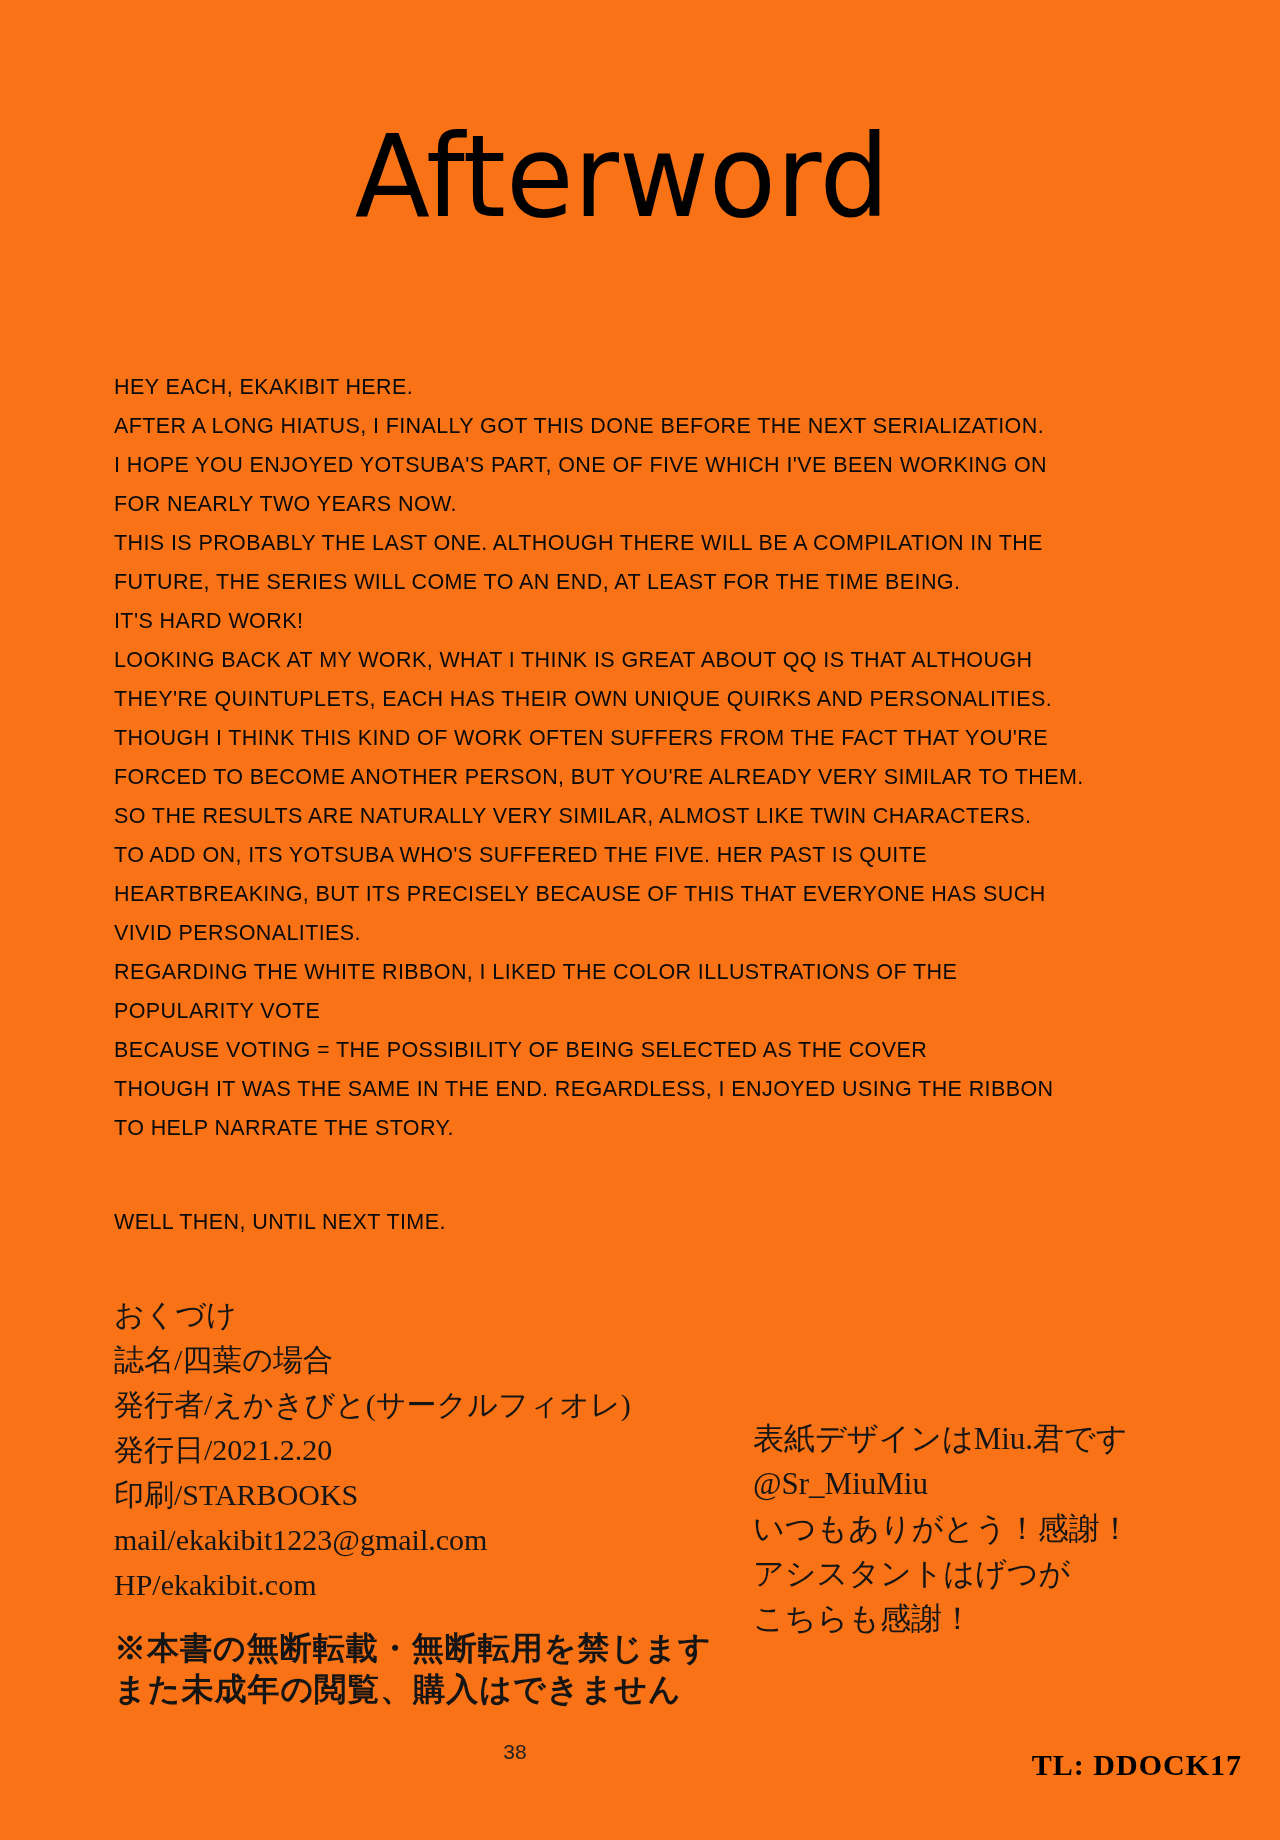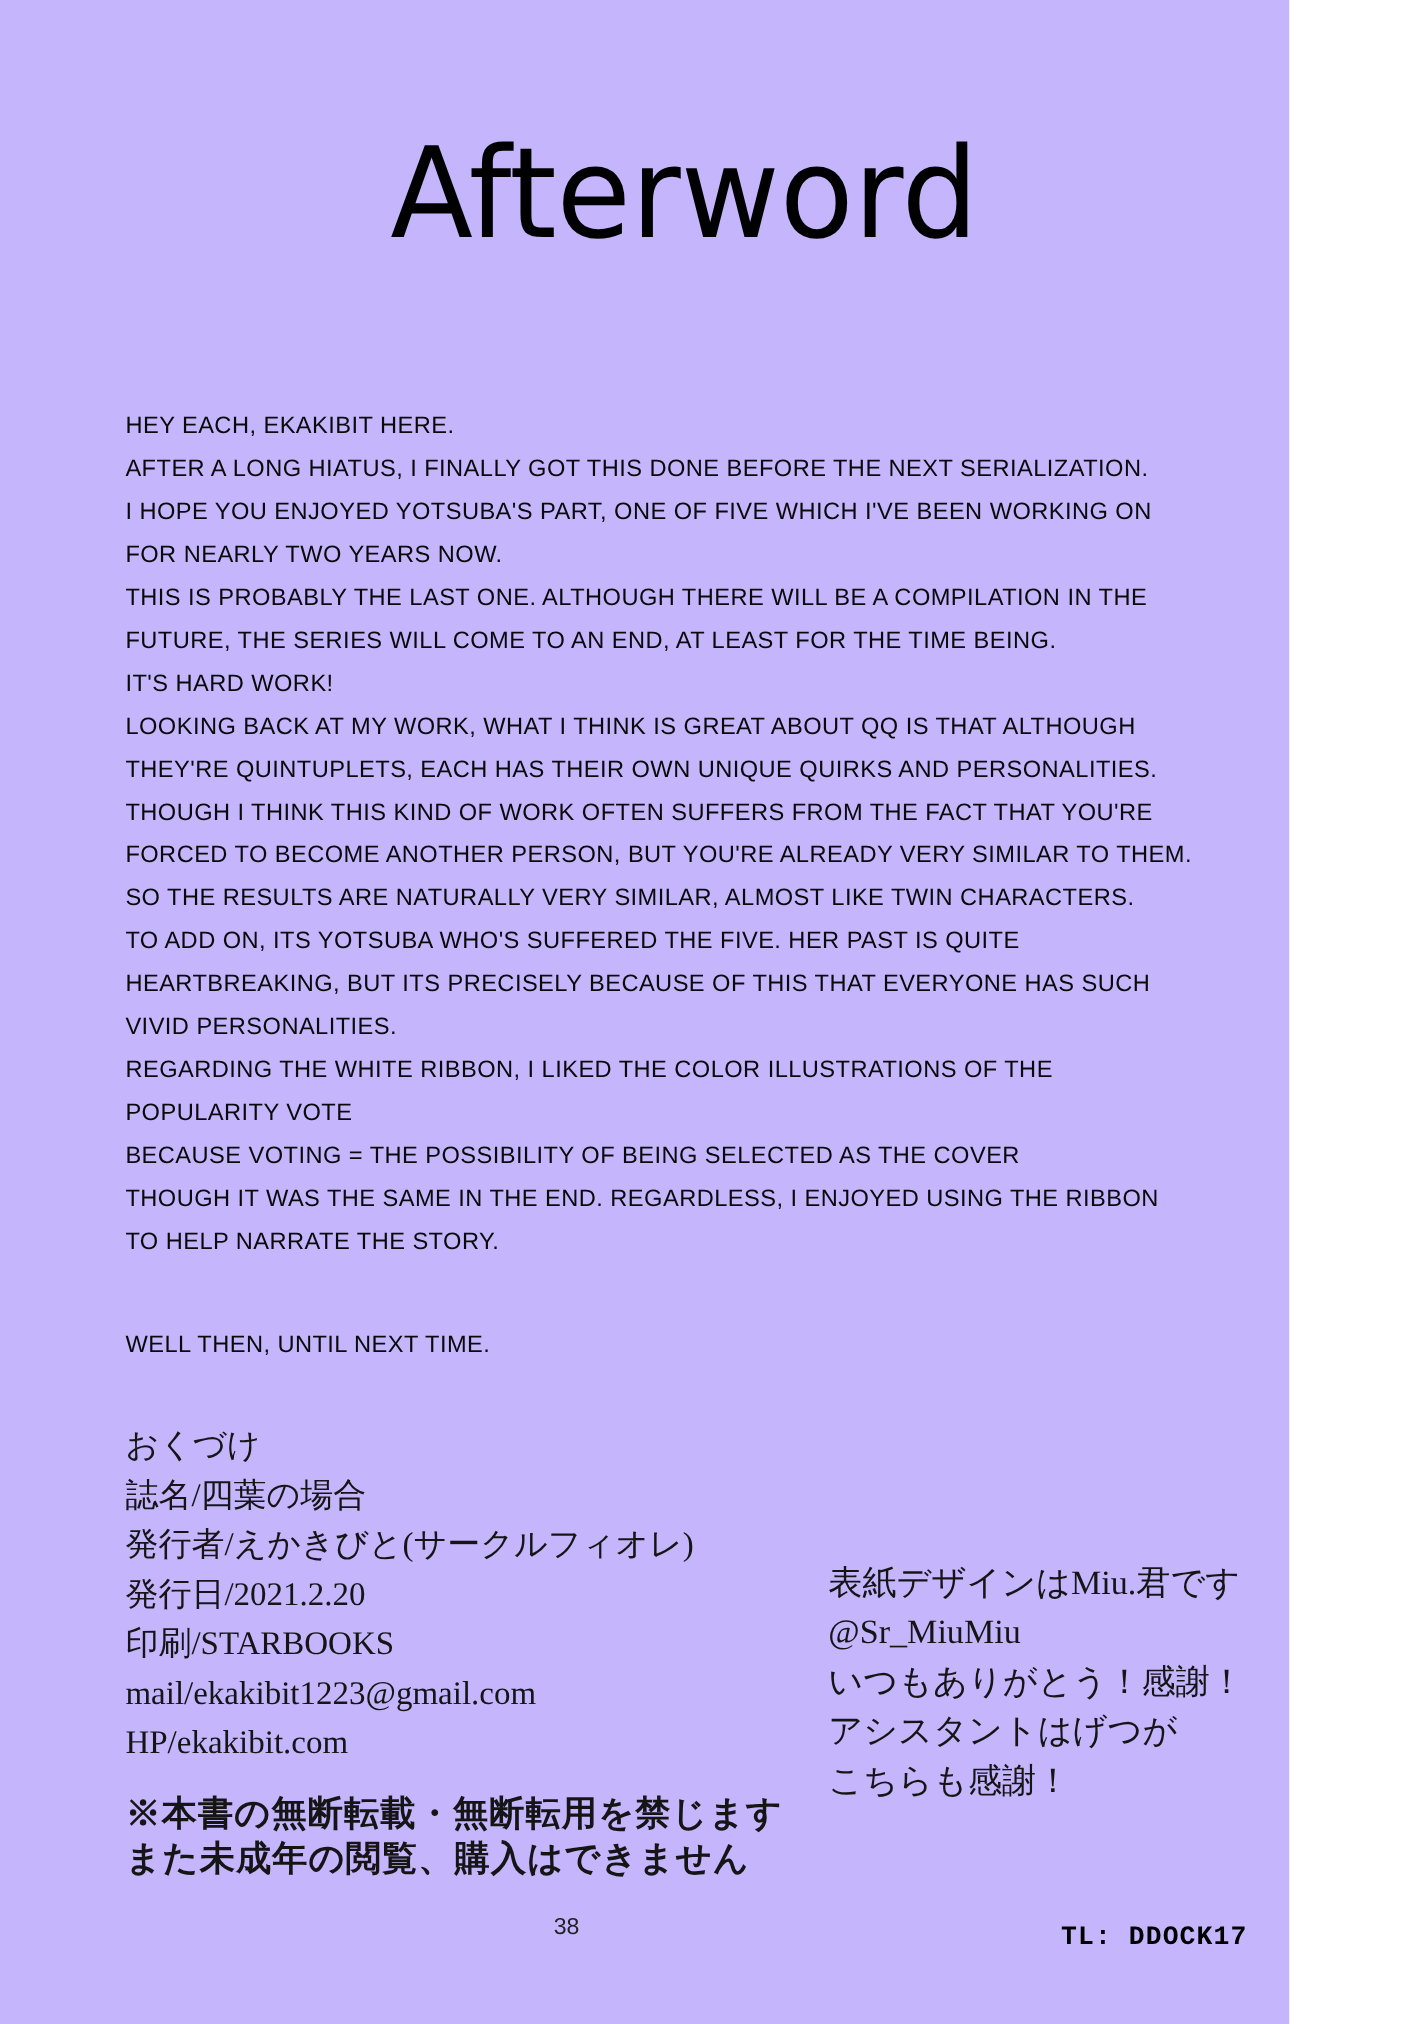--- a/index.html
+++ b/index.html
@@ -1,20 +1,20 @@
 <!DOCTYPE html>
 <html><head>
 <meta charset="utf-8">
 <style>
   html, body { margin: 0; padding: 0; background: #ffffff; }
   .page {
     position: relative;
-    width: 1172px;
+    width: 1280px;
     height: 1840px;
-    background: #c4b5fd;
+    background: #f97316;
     color: #111111;
     overflow: hidden;
     font-family: "Liberation Sans", sans-serif;
   }
   .title {
     position: absolute;
     top: 112px;
     left: 0;
     width: 1244px;
     text-align: center;
@@ -78,22 +78,22 @@
     width: 110px;
     text-align: center;
     font-family: "Liberation Sans", sans-serif;
     font-size: 21px;
     color: #222222;
   }
   .tl-credit {
     position: absolute;
     right: 38px;
     top: 1748px;
-    font-family: Liberation Mono, monospace;
-    font-size: 24px;
+    font-family: Liberation Serif, serif;
+    font-size: 30px;
     font-weight: 700;
     letter-spacing: 1px;
     color: #000000;
     white-space: nowrap;
   }
 </style>
 </head>
 <body>
 
 <div class="page">

